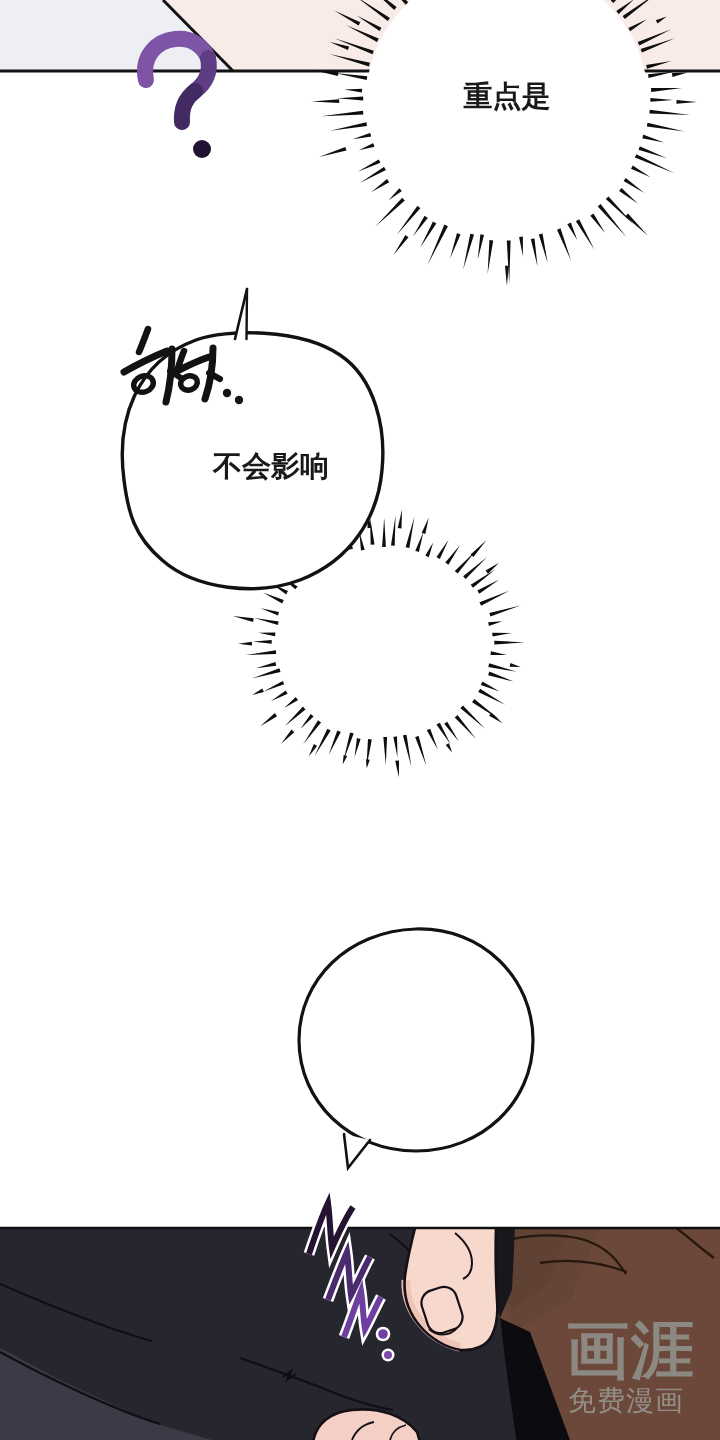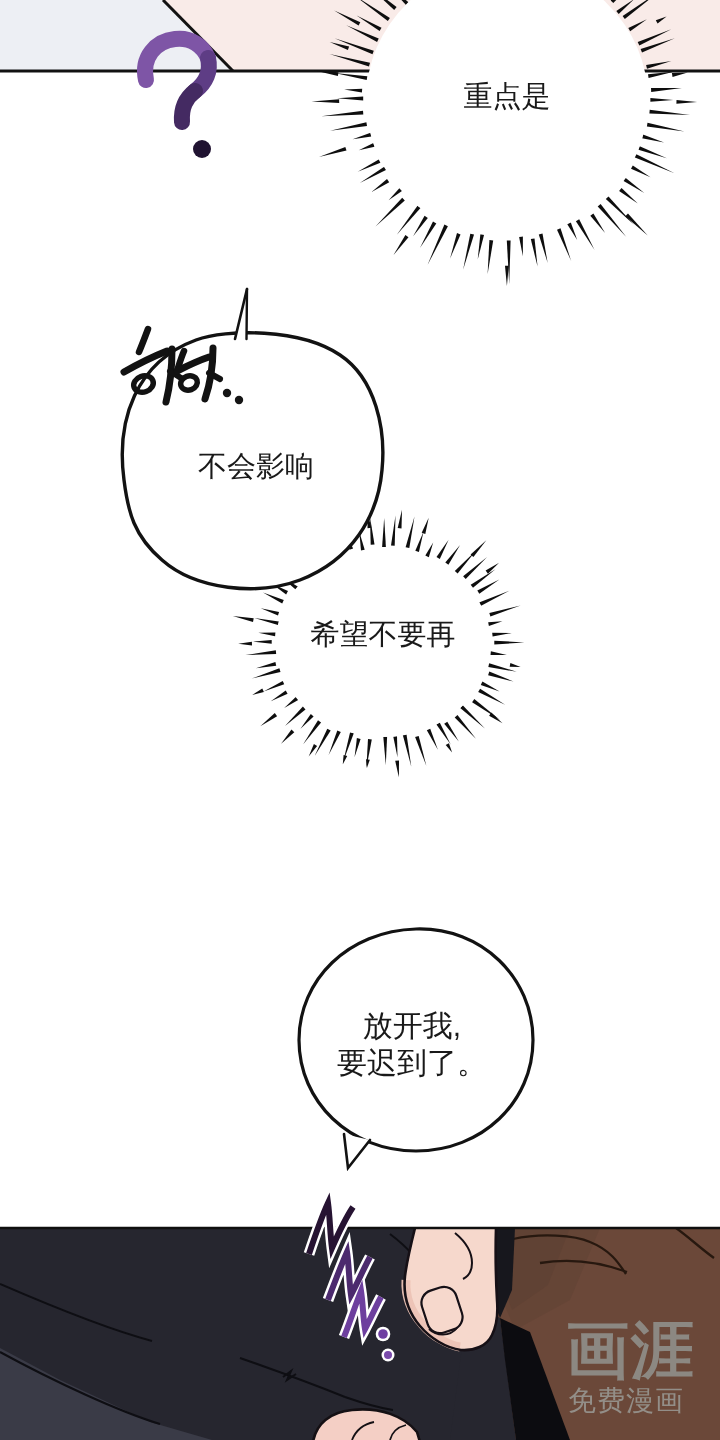--- a/index.html
+++ b/index.html
@@ -1,18 +1,18 @@
 <!DOCTYPE html>
 <html><head>
 <meta charset="utf-8">
 <style>
   html,body{margin:0;padding:0;}
   #page{position:relative;width:720px;height:1440px;background:#fff;overflow:hidden;font-family:"Liberation Sans",sans-serif;}
   #art{position:absolute;left:0;top:0;}
-  .bubble-text{position:absolute;transform:translate(-50%,-50%);text-align:center;font-weight:normal;color:#191919;white-space:nowrap;}
+  .bubble-text{position:absolute;transform:translate(-50%,-50%);text-align:left;font-weight:bold;color:#191919;white-space:nowrap;}
 </style>
 </head>
 <body>
 
 <div id="page">
 <svg id="art" width="720" height="1440" viewBox="0 0 720 1440">
 
   <g>
     <rect x="0" y="0" width="720" height="71" fill="#f9ebe8"></rect>
     <polygon points="0,0 163,0 233,71 0,71" fill="#edeff4"></polygon>
@@ -292,23 +292,18 @@
     <path d="M 146,80 C 141,57 156,41 175,39 C 191,37 203,46 208,58" stroke="#7e55a6" stroke-width="16"></path>
     <path d="M 208,58 C 211,71 206,83 195,91" stroke="#5e3d85" stroke-width="16"></path>
     <path d="M 195,91 C 186,98 181,107 182,122" stroke="#442a62" stroke-width="16"></path>
     <circle cx="202" cy="149" r="9" fill="#201331" stroke="none"></circle>
   </g>
 </svg>
 
 <div class="bubble-text" style="left:507px;top:96px;font-size:29px;line-height:38px;">
   <div>重点是</div>
 </div>
-<div class="bubble-text" style="left:256px;top:466px;font-size:29px;line-height:38px;">
+<div class="bubble-text" style="left:271px;top:466px;font-size:29px;line-height:38px;">
   <div>不会影响</div>
 </div>
 <div class="bubble-text" style="left:383px;top:634px;font-size:29px;line-height:36px;">
-  <div>希望不要再</div>
-</div>
-<div class="bubble-text" style="left:412px;top:1044px;font-size:30px;line-height:37px;">
-  <div>放开我,</div>
-  <div>要迟到了。</div>
 </div>
 </div>
 
 </body></html>

